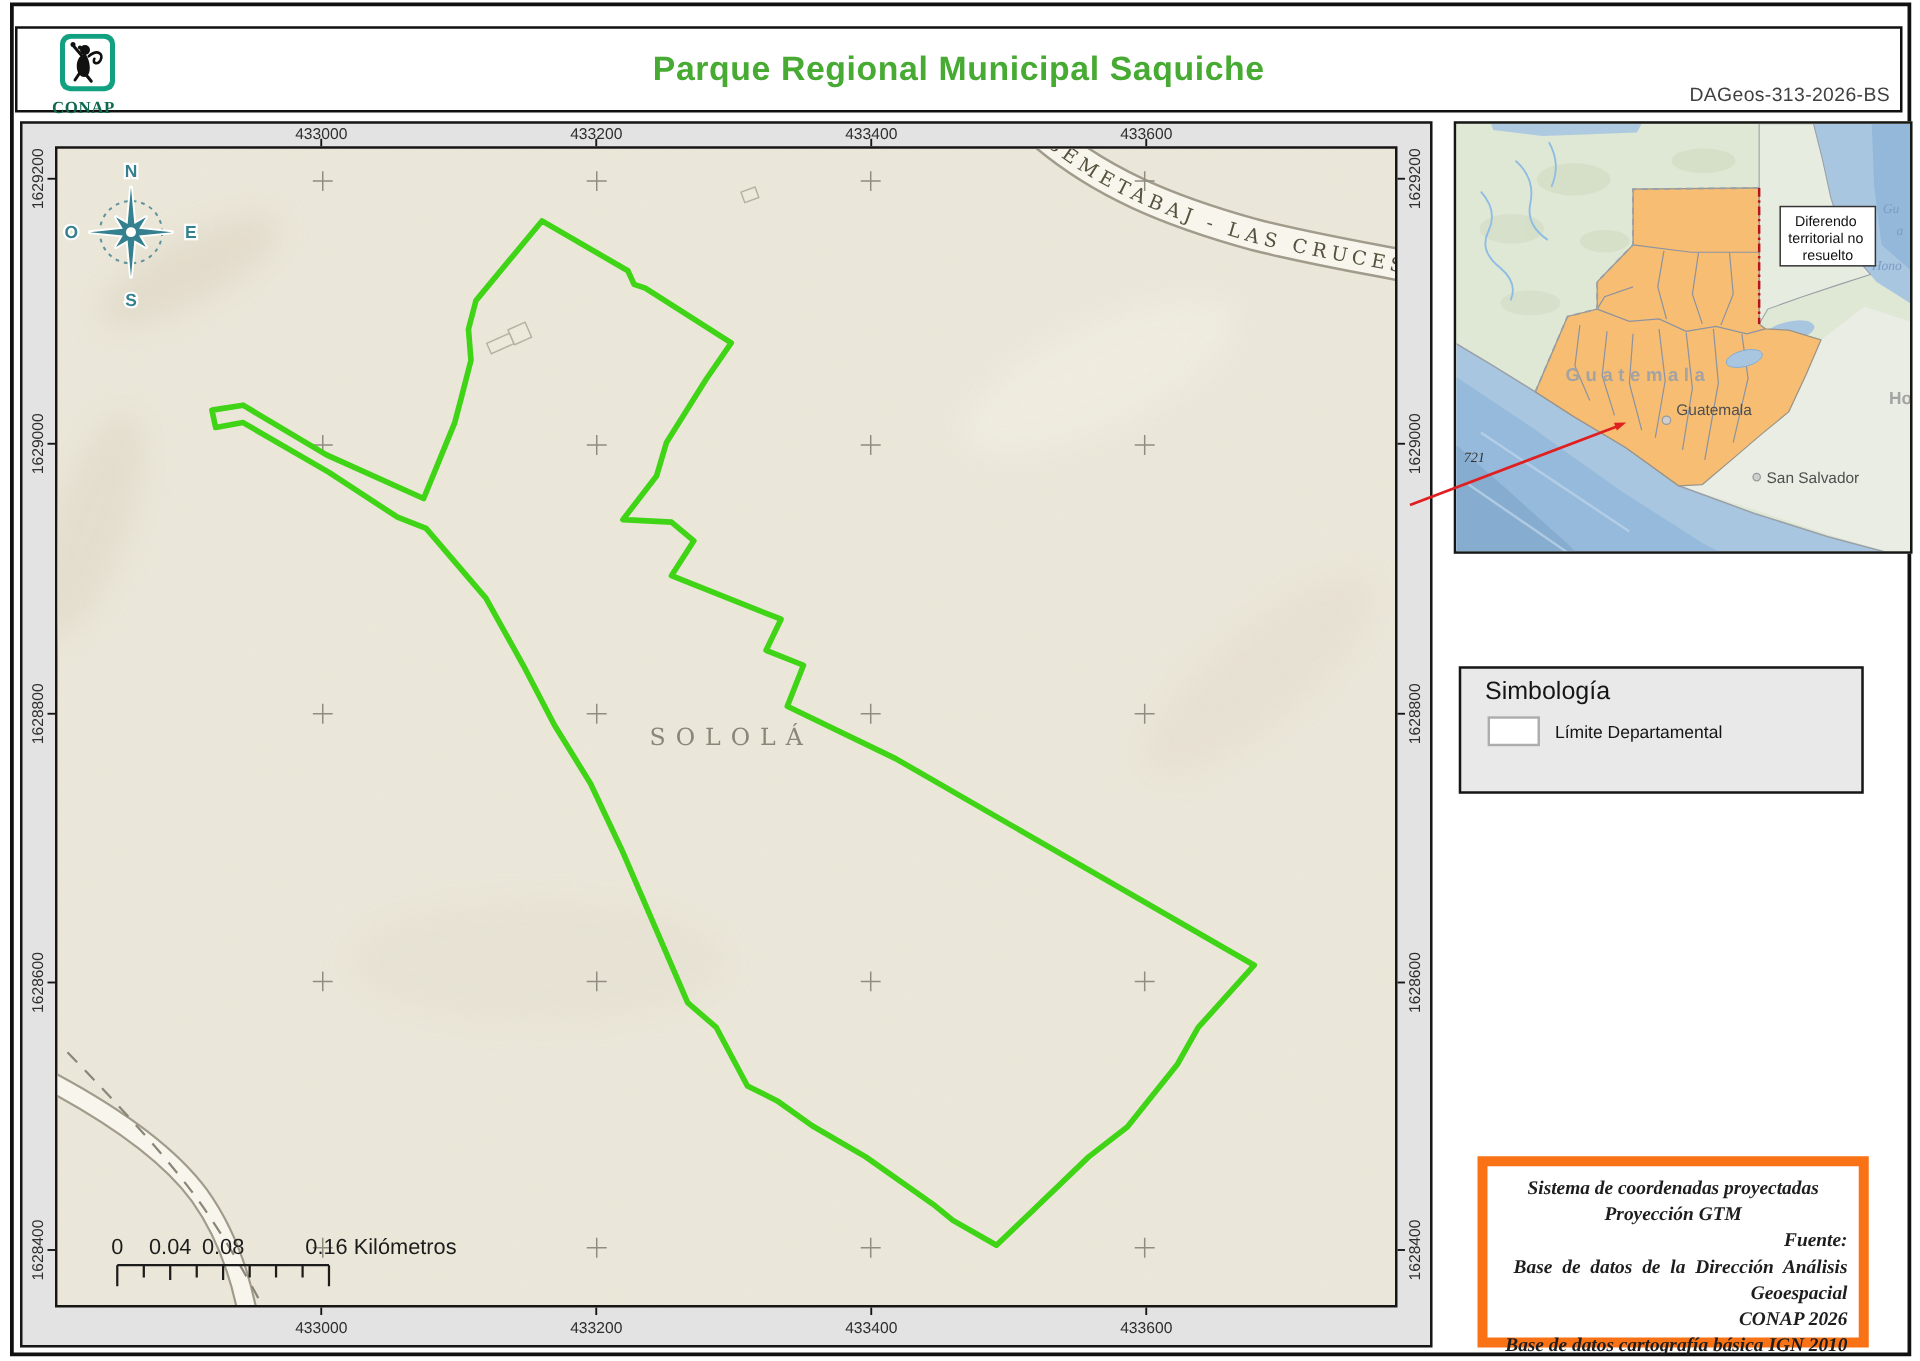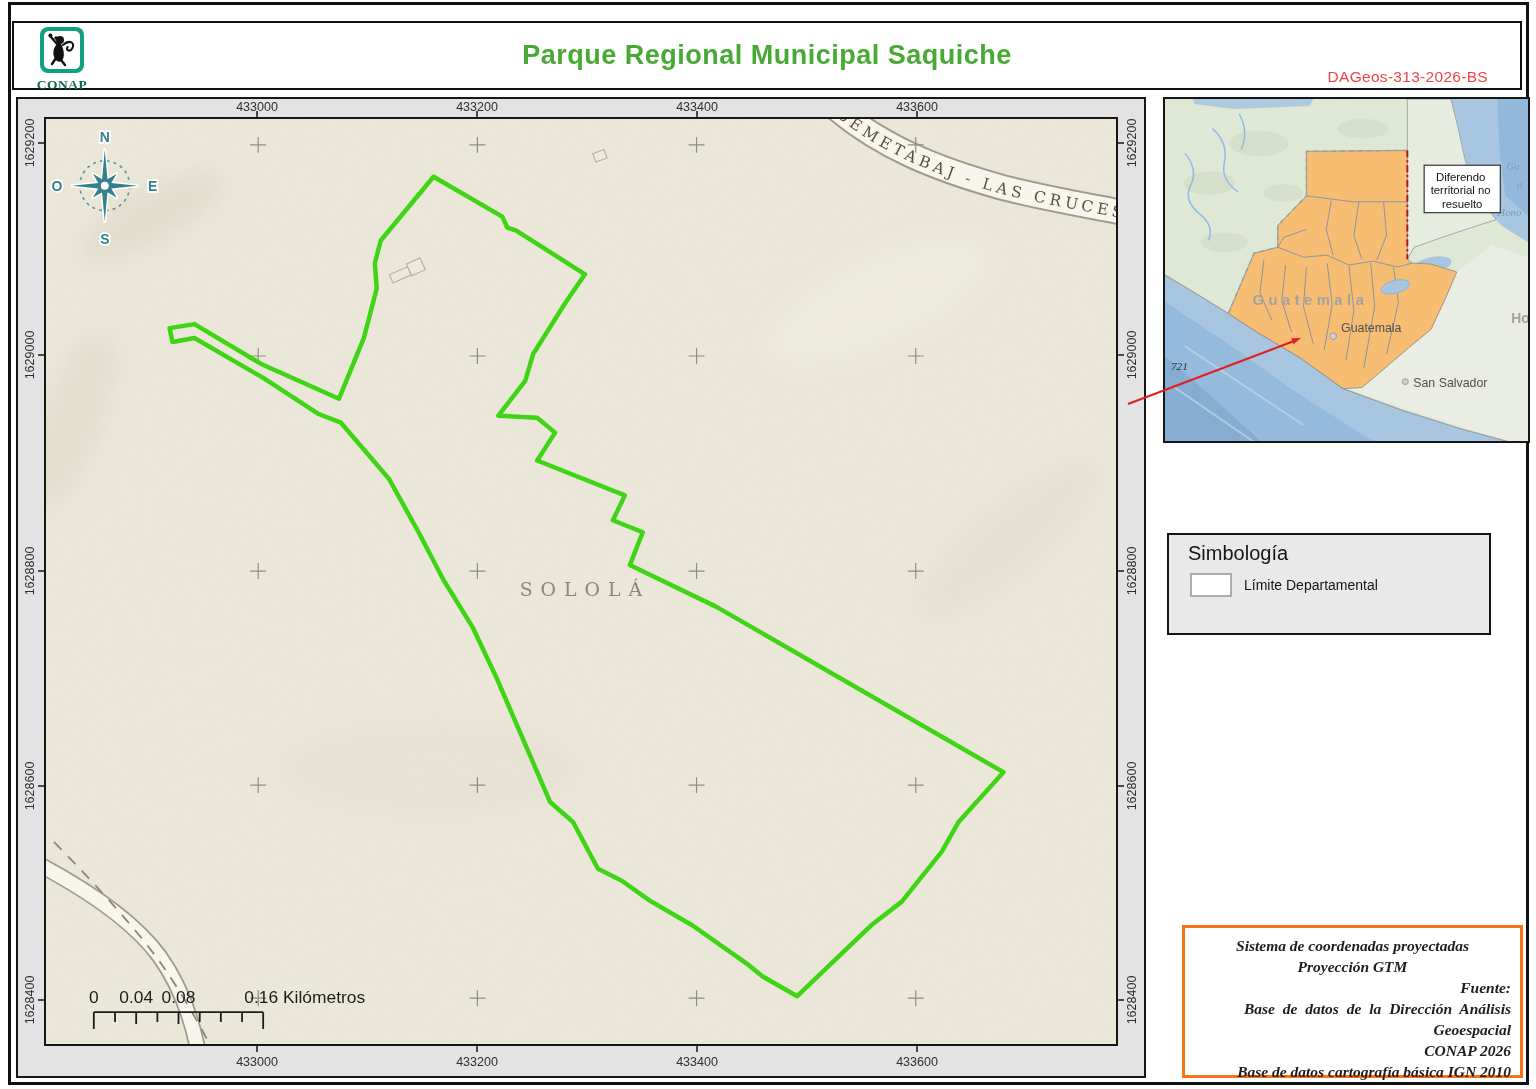--- a/index.html
+++ b/index.html
@@ -4,23 +4,23 @@
 <style>
   html,body{margin:0;padding:0;background:#fff;}
   .page{position:relative;width:1536px;height:1089px;background:#ffffff;overflow:hidden;
         font-family:"Liberation Sans",sans-serif;}
   .outer-border{position:absolute;left:8px;top:2px;right:7px;bottom:4px;border:3px solid #111;pointer-events:none;}
 
   
   .header{position:absolute;left:12px;top:21px;right:14px;height:69px;border:2.5px solid #111;
           box-sizing:border-box;background:#fff;display:flex;align-items:center;justify-content:center;}
   .map-title{color:#47aa33;font-size:27px;font-weight:600;letter-spacing:.5px;}
-  .logo{position:absolute;left:18px;top:4px;width:60px;text-align:center;}
+  .logo{position:absolute;left:18px;top:4px;width:60px;text-align:right;}
   .logo-text{color:#0e6b4e;font-family:"Liberation Serif",serif;font-weight:bold;font-size:13.5px;letter-spacing:.5px;margin-top:-1px;}
-  .doc-code{position:absolute;right:32px;bottom:2px;font-size:15.5px;color:#ef4444;letter-spacing:.3px;padding-left:13px;}
+  .doc-code{position:absolute;right:8px;bottom:2px;font-size:15.5px;color:#404040;letter-spacing:.3px;padding-left:13px;}
 
   
   .map-frame{position:absolute;left:16px;top:97px;width:1130px;height:981px;background:#e3e3e3;
              border:2px solid #161616;box-sizing:border-box;}
   .map-inner{position:absolute;left:44px;top:117px;width:1074px;height:929px;border:2px solid #161616;
              box-sizing:border-box;overflow:hidden;background:#ece8da;}
   .map-inner svg{position:absolute;left:0;top:0;width:100%;height:100%;}
   .axis-label{position:absolute;font-size:12.5px;color:#2e2e2e;white-space:nowrap;
               transform:translate(-50%,-50%);}
   .axis-label.vert{transform:translate(-50%,-50%) rotate(-90deg);}
@@ -34,21 +34,21 @@
   .legend{position:absolute;left:1167px;top:533px;width:324px;height:102px;border:2px solid #161616;
           box-sizing:border-box;background:#e9e9e9;padding:7px 0 0 19px;}
   .legend-title{font-size:20px;color:#151515;margin-bottom:8px;}
   .legend-row{display:flex;align-items:center;margin:0 0 7px 2px;}
   .swatch{width:42px;height:24px;background:#fff;box-sizing:border-box;margin-right:12px;}
   .swatch.gray{border:2.5px solid #adadad;}
   .swatch.green{border:4.5px solid #3fd415;}
   .legend-label{font-size:14px;color:#151515;}
 
   
-  .source-box{position:absolute;left:1182px;top:925px;width:341px;height:153px;border:3px solid #f97316;
+  .source-box{position:absolute;left:1182px;top:925px;width:313px;height:153px;border:8px solid #f97316;
               box-sizing:border-box;background:#fff;font-family:"Liberation Serif",serif;
               font-style:italic;font-weight:bold;font-size:15.5px;color:#1d1d1d;
               padding:7px 9px 0 9px;line-height:21px;}
   .src-center{text-align:center;}
   .src-left{text-align:right;}
   .src-just{text-align:right;word-spacing:4px;}
 
   .overlay{position:absolute;left:0;top:0;width:1536px;height:1089px;pointer-events:none;z-index:60;}
 </style>
 </head>

